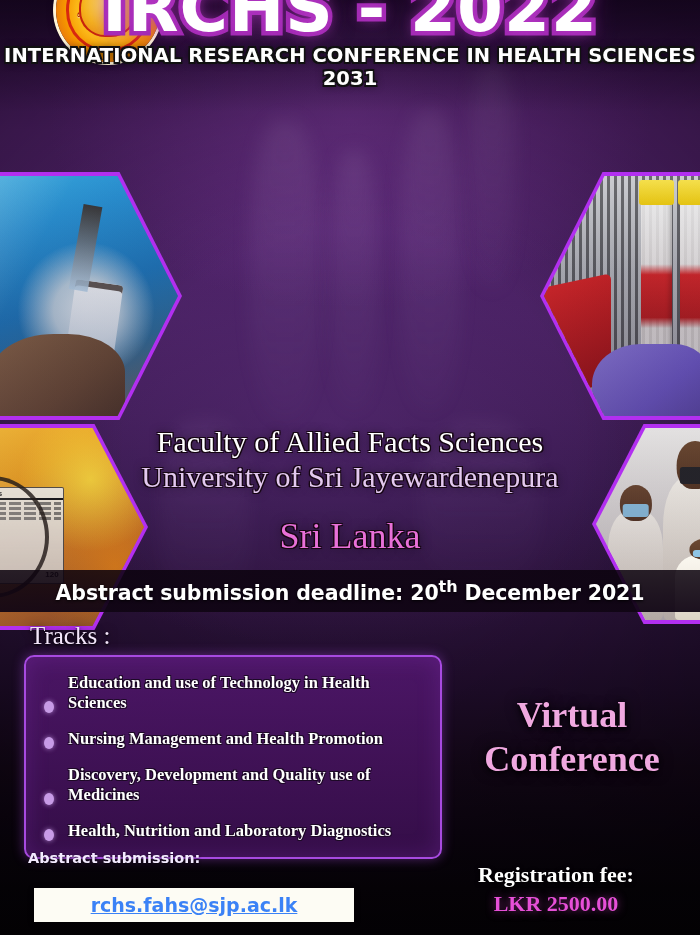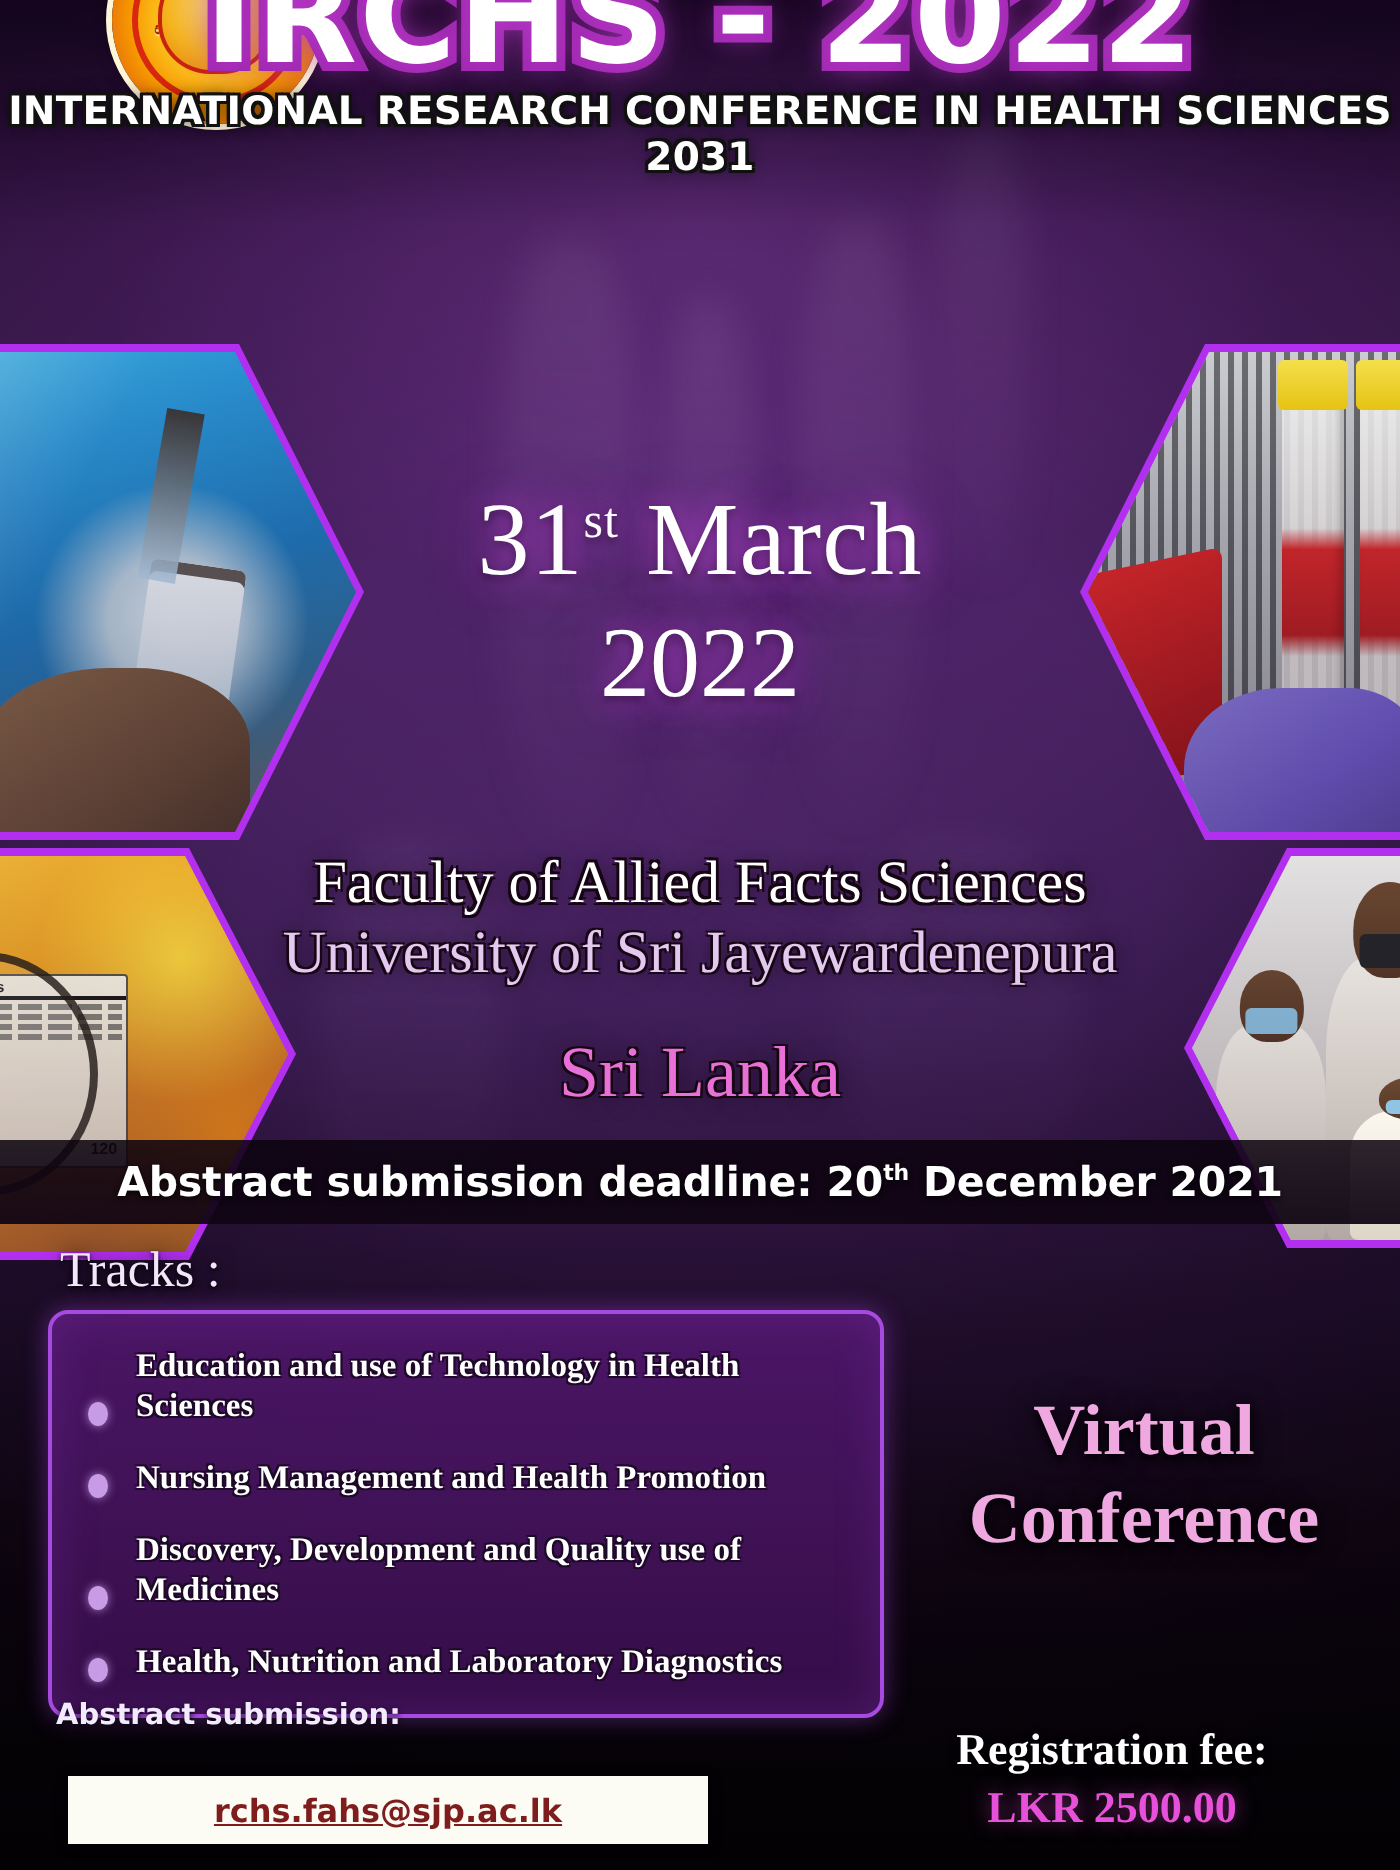--- a/index.html
+++ b/index.html
@@ -189,21 +189,21 @@
     z-index: 7;
   }
   .deadline-text {
     font-family: "DejaVu Sans", sans-serif;
     font-weight: bold;
     font-size: 20.5px;
     color: #ffffff;
     letter-spacing: -.1px;
     text-shadow: 0 1px 3px rgba(0,0,0,.9);
   }
-  .deadline-text sup { font-size: 11px; vertical-align: super; }
+  .deadline-text sup { font-size: 16px; vertical-align: super; }
 
   
   .tracks-label {
     position: absolute;
     left: 30px; top: 622px;
     font-family: "Liberation Serif", serif;
     font-size: 25px;
     color: #f3e6fa;
     z-index: 6;
     text-shadow: 0 0 10px rgba(0,0,0,.8), 0 1px 2px rgba(0,0,0,.9);
@@ -274,22 +274,22 @@
     left: 34px; top: 888px;
     width: 320px; height: 34px;
     background: #fdfcf4;
     display: flex; align-items: center; justify-content: center;
     z-index: 6;
     box-shadow: 0 1px 5px rgba(0,0,0,.55);
   }
   .email-link {
     font-family: "DejaVu Sans", sans-serif;
     font-weight: bold;
-    font-size: 16px;
-    color: #7f1d1d;
+    font-size: 19px;
+    color: #3b82f6;
     text-decoration: underline;
     cursor: pointer;
   }
 
   
   .reg {
     position: absolute;
     left: 420px; right: 8px; top: 862px;
     text-align: center;
     z-index: 6;
@@ -536,27 +536,20 @@
     <div class="logo">
       <div class="logo-text">ස්රී ජයවර්ධනශ්ව</div>
     </div>
     <div class="title-main">IRCHS - 2022</div>
     <div class="title-sub-wrap">
       <span class="title-sub">INTERNATIONAL RESEARCH CONFERENCE IN HEALTH SCIENCES 2031</span>
     </div>
   </div>
 
 
-  <div class="date-block">
-    <div class="date-line1">
-      <span>31</span><sup>st</sup>
-      <span>March</span>
-    </div>
-    <div class="date-line2">2022</div>
-  </div>
 
   <div class="venue">
     <div class="venue-1">Faculty of Allied Facts Sciences</div>
     <div class="venue-2">University of Sri Jayewardenepura</div>
     <div class="venue-3">Sri Lanka</div>
   </div>
 
   <div class="deadline-bar">
     <div class="deadline-text">
       <span>Abstract submission deadline: 20</span><sup>th</sup>

